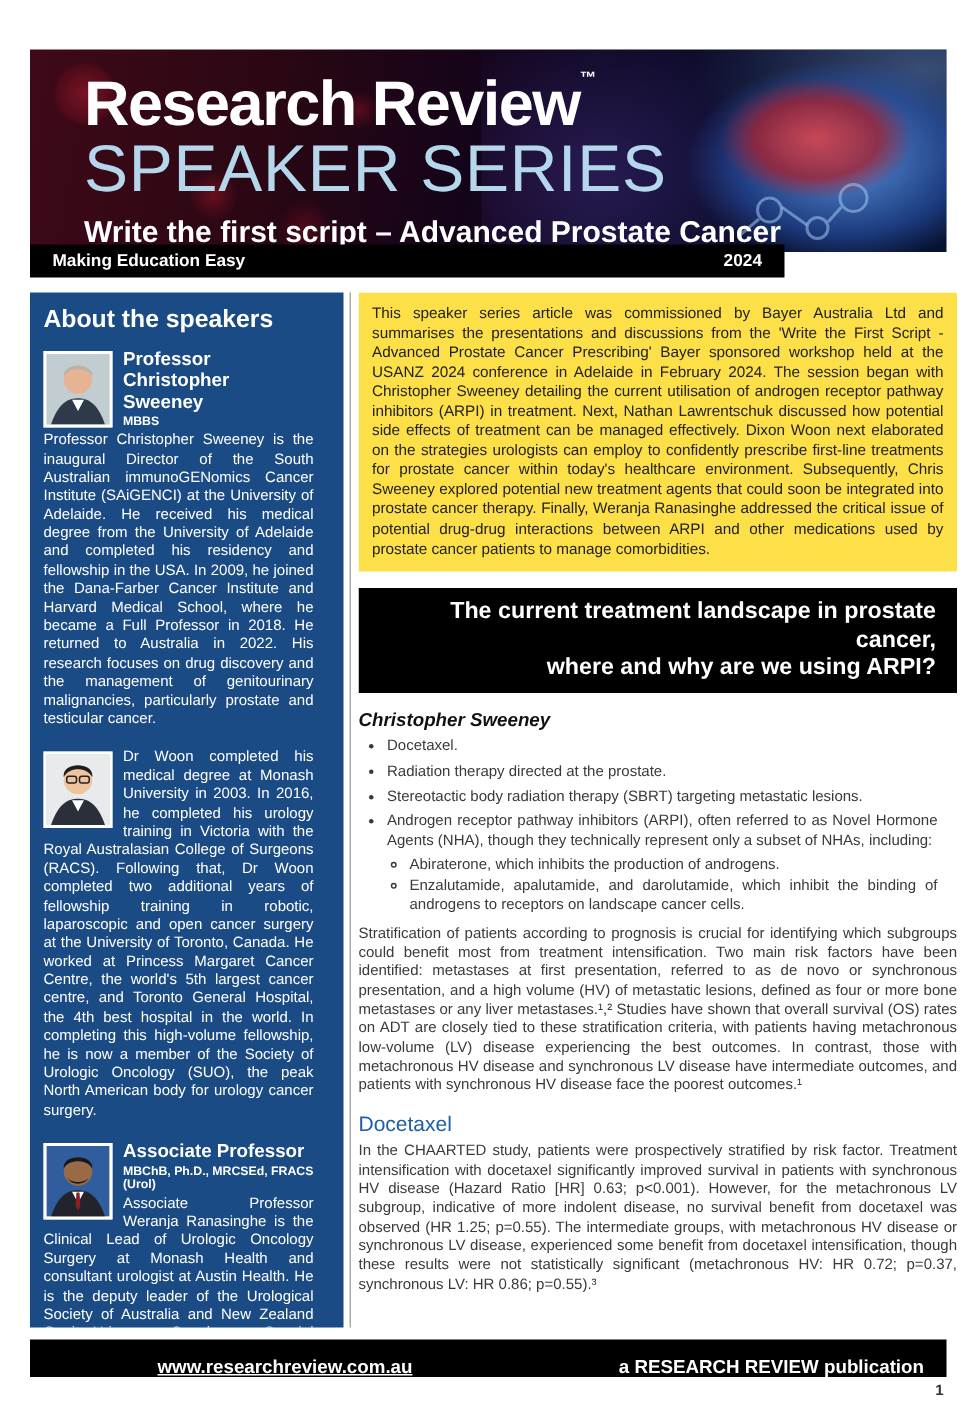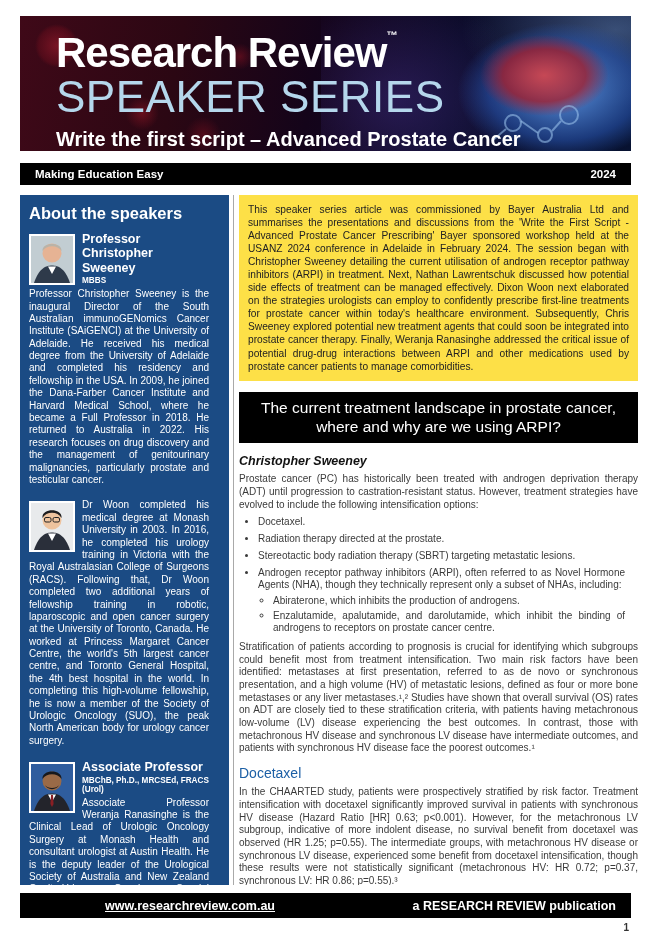--- a/index.html
+++ b/index.html
@@ -1,40 +1,40 @@
 <!DOCTYPE html>
 <html><head>
 <meta charset="utf-8">
 <style>
   html,body{margin:0;padding:0;background:#fff;}
   body{width:651px;height:936px;position:relative;font-family:"Liberation Sans",sans-serif;overflow:hidden;}
 
   
-  .banner{position:absolute;left:20px;top:16px;width:611px;height:135px;overflow:hidden;
+  .banner{position:absolute;left:20px;top:33px;width:611px;height:135px;overflow:hidden;
     background:
       radial-gradient(circle 30px at 6% 22%,rgba(160,28,45,.6),rgba(120,15,30,.35) 60%,transparent 72%),
       radial-gradient(circle 24px at 20% 72%,rgba(150,22,38,.55),transparent 70%),
       radial-gradient(circle 19px at 36% 30%,rgba(140,18,34,.5),transparent 70%),
       radial-gradient(circle 26px at 30% 88%,rgba(135,17,32,.45),transparent 70%),
       linear-gradient(100deg,#3f0918 0%,#2b0713 26%,#14041a 48%,#0a0a26 70%,#071231 100%);}
   .banner-art{position:absolute;right:0;top:0;width:310px;height:100%;
     background:
       radial-gradient(ellipse 92px 58px at 72% 44%,rgba(205,70,80,.95),rgba(160,32,48,.8) 45%,transparent 70%),
       radial-gradient(ellipse 135px 88px at 78% 56%,rgba(95,155,235,.9),rgba(40,85,175,.6) 55%,transparent 78%),
       radial-gradient(ellipse 220px 110px at 95% 10%,rgba(130,170,225,.4),transparent 70%),
       radial-gradient(ellipse 170px 150px at 25% 62%,rgba(65,45,130,.5),transparent 75%);}
   .banner-art svg{position:absolute;right:28px;bottom:6px;}
   .brand-wrap{position:absolute;left:36px;top:14px;color:#fff;}
   .brand{font-size:42px;font-weight:bold;letter-spacing:-1px;line-height:1.05;color:#fff;}
   .brand sup{font-size:11px;letter-spacing:0;vertical-align:28px;}
   .series{font-size:44px;font-weight:normal;letter-spacing:.5px;line-height:1.0;color:#b5d7ec;}
   .subtitle{font-size:20px;font-weight:bold;margin-top:9px;color:#fff;}
 
   
-  .strip{position:absolute;left:20px;top:163px;width:611px;height:22px;background:#000;color:#fff;
+  .strip{position:absolute;left:20px;top:163px;width:503px;height:22px;background:#000;color:#fff;
     display:flex;align-items:center;justify-content:space-between;box-sizing:border-box;padding:0 15px;
     font-size:11.5px;font-weight:bold;}
 
   
   .sidebar{position:absolute;left:20px;top:195px;width:209px;height:690px;background:#1b4b84;color:#fff;
     box-sizing:border-box;padding:9px 20px 8px 9px;overflow:hidden;}
   .sidebar h2{margin:0 0 9px 0;font-size:16.5px;font-weight:bold;}
   .speaker{margin-bottom:13px;}
   .speaker::after{content:"";display:block;clear:both;}
   .photo{float:left;width:42px;height:47px;border:2px solid #fff;margin:2px 7px 2px 0;background:#ccc;}
@@ -44,32 +44,32 @@
   .sp-bio{margin:3px 0 0 0;font-size:10px;line-height:1.24;text-align:justify;}
 
   
   .vline{position:absolute;left:233px;top:195px;width:1px;height:690px;background:#a9a9a9;}
 
   
   .main{position:absolute;left:239px;top:195px;width:399px;height:690px;overflow:hidden;color:#3a3a3a;}
   .intro{background:#fde047;color:#222;box-sizing:border-box;padding:8px 9px;
     font-size:10.2px;line-height:1.28;text-align:justify;}
   .section-banner{background:#000;color:#fff;text-align:center;margin-top:11px;padding:7px 14px;}
-  .section-banner div{font-size:15.5px;font-weight:normal;line-height:1.22;}
+  .section-banner div{font-size:15.5px;font-weight:bold;line-height:1.22;text-align:right;}
   .author{font-size:12.5px;font-weight:bold;font-style:italic;color:#111;margin:11px 0 5px 0;}
   .main p{margin:5px 0;font-size:10px;line-height:1.27;text-align:justify;}
   ul.blts{margin:4px 13px 6px 0;padding-left:19px;}
   ul.blts>li{font-size:10px;line-height:1.27;margin:4px 0;text-align:justify;}
   ul.subblts{list-style-type:circle;margin:3px 0 0 0;padding-left:15px;}
   ul.subblts>li{font-size:10px;line-height:1.27;margin:2px 0;text-align:justify;}
   h3.blue{color:#1c5fa5;font-size:14px;font-weight:normal;margin:10px 0 2px 0;}
 
   
   .footer{position:absolute;left:20px;top:893px;width:611px;height:25px;background:#000;color:#fff;
-    display:flex;align-items:center;justify-content:space-between;box-sizing:border-box;padding:0 15px;}
+    display:flex;align-items:flex-end;justify-content:space-between;box-sizing:border-box;padding:0 15px;}
   .footer a{color:#fff;font-size:12.5px;font-weight:bold;text-decoration:underline;margin-left:70px;cursor:pointer;}
   .footer .pub{font-size:12.5px;font-weight:bold;}
   .pageno{position:absolute;right:22px;top:922px;font-size:10px;font-weight:bold;color:#333;}
 </style>
 </head>
 <body>
 
 <div class="banner">
   <div class="banner-art">
     <svg width="120" height="60" viewBox="0 0 120 60">
@@ -164,31 +164,30 @@
 <div class="main">
   <div class="intro">This speaker series article was commissioned by Bayer Australia Ltd and summarises the presentations and discussions from the 'Write the First Script - Advanced Prostate Cancer Prescribing' Bayer sponsored workshop held at the USANZ 2024 conference in Adelaide in February 2024. The session began with Christopher Sweeney detailing the current utilisation of androgen receptor pathway inhibitors (ARPI) in treatment. Next, Nathan Lawrentschuk discussed how potential side effects of treatment can be managed effectively. Dixon Woon next elaborated on the strategies urologists can employ to confidently prescribe first-line treatments for prostate cancer within today's healthcare environment. Subsequently, Chris Sweeney explored potential new treatment agents that could soon be integrated into prostate cancer therapy. Finally, Weranja Ranasinghe addressed the critical issue of potential drug-drug interactions between ARPI and other medications used by prostate cancer patients to manage comorbidities.</div>
 
   <div class="section-banner">
     <div>The current treatment landscape in prostate cancer,</div>
     <div>where and why are we using ARPI?</div>
   </div>
 
   <div class="author">Christopher Sweeney</div>
 
-  <p>Prostate cancer (PC) has historically been treated with androgen deprivation therapy (ADT) until progression to castration-resistant status. However, treatment strategies have evolved to include the following intensification options:</p>
 
   <ul class="blts">
     <li>Docetaxel.</li>
     <li>Radiation therapy directed at the prostate.</li>
     <li>Stereotactic body radiation therapy (SBRT) targeting metastatic lesions.</li>
     <li>
       <span>Androgen receptor pathway inhibitors (ARPI), often referred to as Novel Hormone Agents (NHA), though they technically represent only a subset of NHAs, including:</span>
       <ul class="subblts">
         <li>Abiraterone, which inhibits the production of androgens.</li>
-        <li>Enzalutamide, apalutamide, and darolutamide, which inhibit the binding of androgens to receptors on prostate cancer centre.</li>
+        <li>Enzalutamide, apalutamide, and darolutamide, which inhibit the binding of androgens to receptors on landscape cancer cells.</li>
       </ul>
     </li>
   </ul>
 
   <p>Stratification of patients according to prognosis is crucial for identifying which subgroups could benefit most from treatment intensification. Two main risk factors have been identified: metastases at first presentation, referred to as de novo or synchronous presentation, and a high volume (HV) of metastatic lesions, defined as four or more bone metastases or any liver metastases.¹,² Studies have shown that overall survival (OS) rates on ADT are closely tied to these stratification criteria, with patients having metachronous low-volume (LV) disease experiencing the best outcomes. In contrast, those with metachronous HV disease and synchronous LV disease have intermediate outcomes, and patients with synchronous HV disease face the poorest outcomes.¹</p>
 
   <h3 class="blue">Docetaxel</h3>
   <p>In the CHAARTED study, patients were prospectively stratified by risk factor. Treatment intensification with docetaxel significantly improved survival in patients with synchronous HV disease (Hazard Ratio [HR] 0.63; p&lt;0.001). However, for the metachronous LV subgroup, indicative of more indolent disease, no survival benefit from docetaxel was observed (HR 1.25; p=0.55). The intermediate groups, with metachronous HV disease or synchronous LV disease, experienced some benefit from docetaxel intensification, though these results were not statistically significant (metachronous HV: HR 0.72; p=0.37, synchronous LV: HR 0.86; p=0.55).³</p>
 
 </div>

